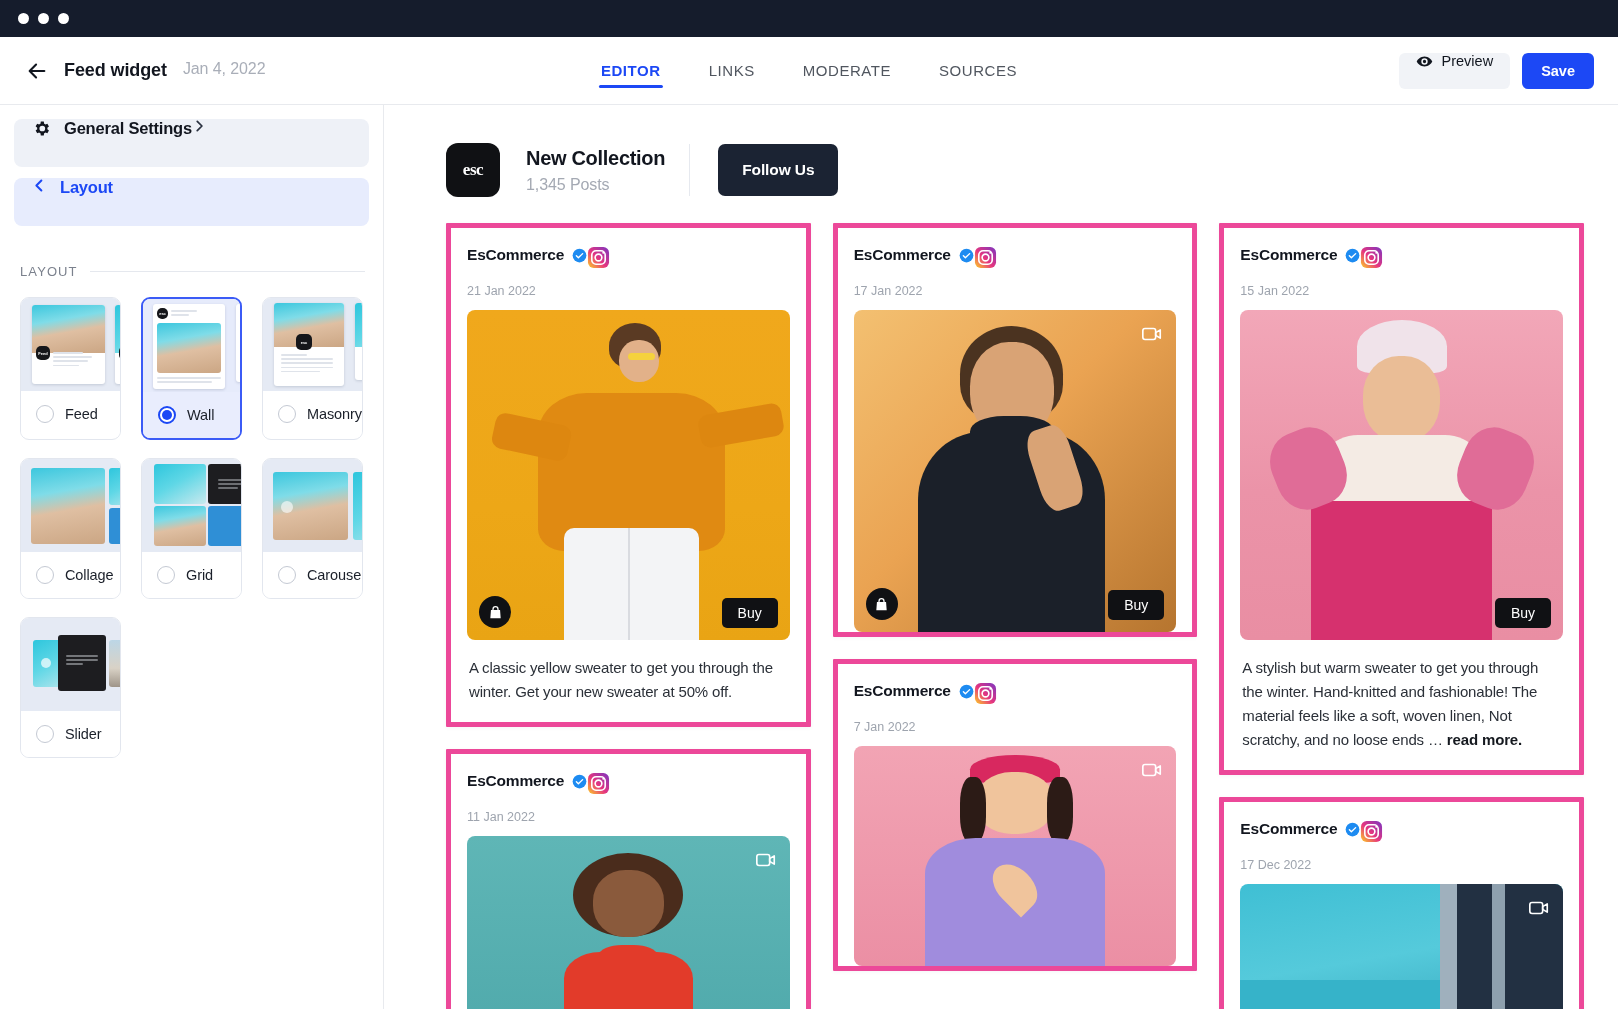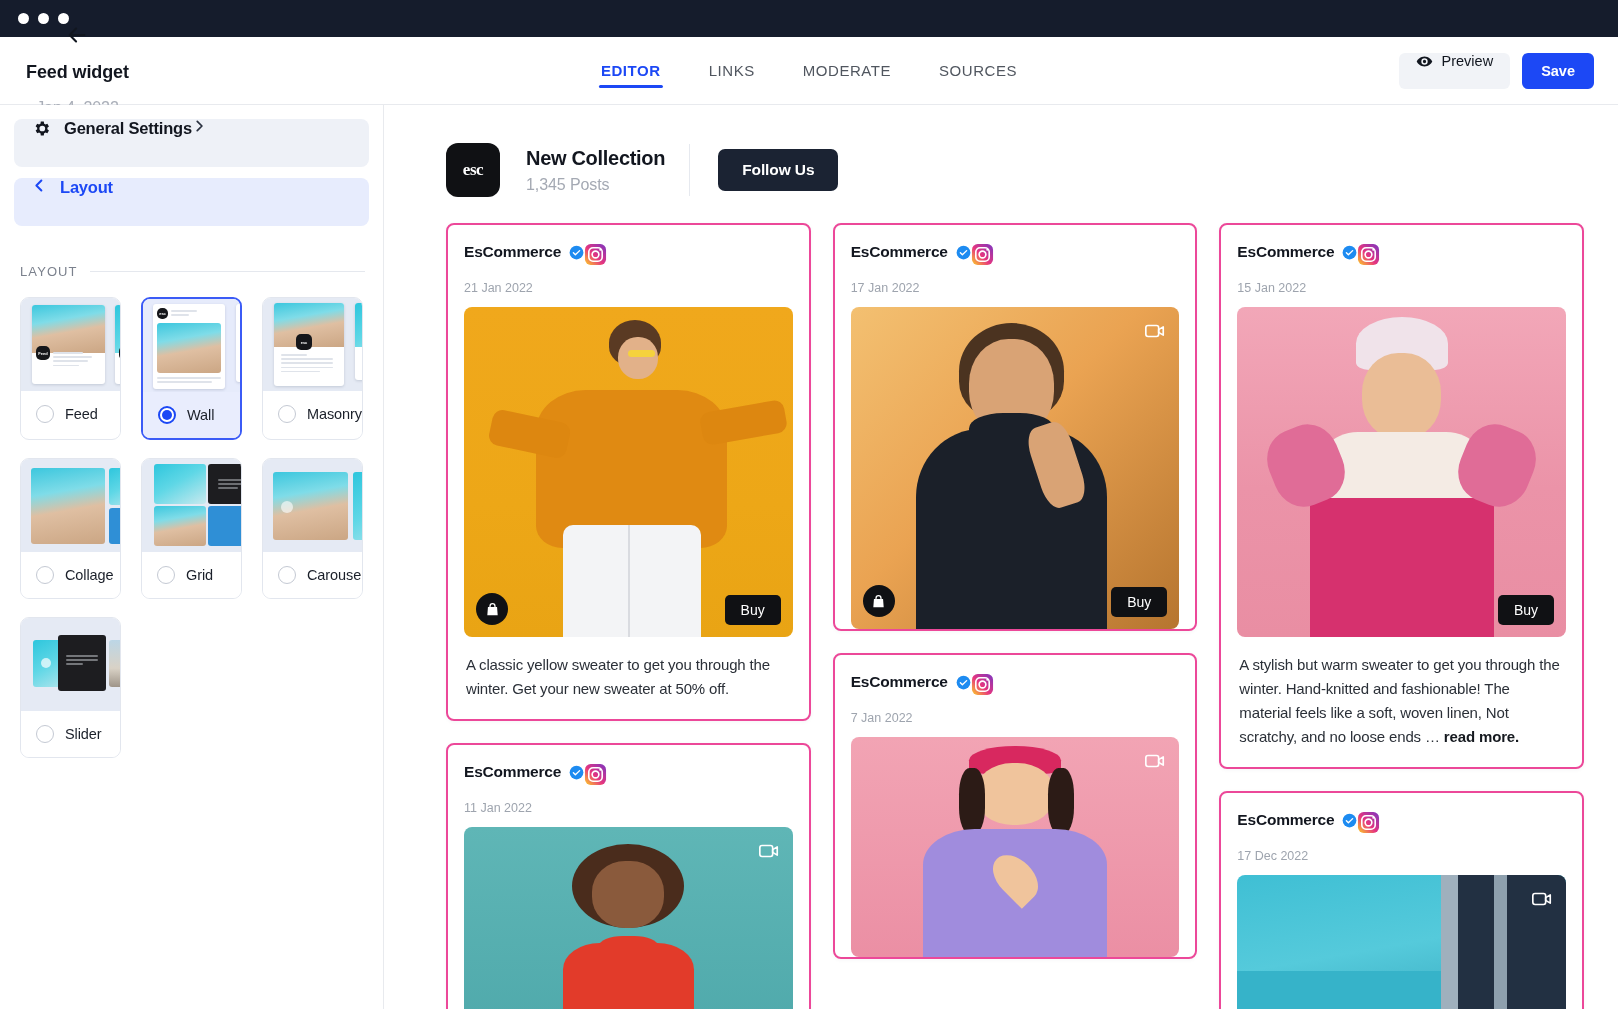--- a/index.html
+++ b/index.html
@@ -15,21 +15,21 @@
     height: 37px; background: #151c2c;
     display: flex; align-items: center; padding-left: 18px; gap: 9px;
   }
   .dot { width: 11px; height: 11px; border-radius: 50%; background: #ffffff; }
 
   
   .topbar {
     height: 68px; background: #ffffff; border-bottom: 1px solid #e8eaee;
     display: flex; align-items: center; position: relative;
   }
-  .tb-left { display: flex; align-items: center; gap: 16px; padding-left: 26px; flex-direction: column; }
+  .tb-left { display: flex; align-items: flex-start; gap: 16px; padding-left: 26px; }
   .back-arrow { width: 22px; height: 22px; display: block; color: #11161f; }
   .tb-title { font-size: 18px; font-weight: 700; color: #12161f; letter-spacing: -0.1px; }
   .tb-date { font-size: 16px; color: #a9aeb8; letter-spacing: -0.1px; }
 
   .tabs {
     position: absolute; left: 50%; transform: translateX(-50%);
     display: flex; align-items: center; gap: 44px; height: 100%;
   }
   .tab {
     font-size: 15px; letter-spacing: 0.55px; color: #50565f; cursor: pointer;
@@ -143,29 +143,29 @@
   .avatar-sq span {
     color: #fff; font-family: "Liberation Serif", serif; font-weight: 700;
     font-size: 17px; letter-spacing: -0.4px;
   }
   .feed-meta { margin-left: 26px; }
   .feed-title { font-size: 20px; font-weight: 700; color: #12161f; letter-spacing: -0.3px; }
   .feed-count { font-size: 16px; color: #a4a9b3; margin-top: 6px; letter-spacing: -0.1px; }
   .vdiv { width: 1px; height: 52px; background: #e6e9ef; margin: 0 28px 0 24px; }
   .btn-follow {
     background: #1b2333; color: #fff; border: none; border-radius: 7px;
-    height: 42px; padding: 12px 24px; font-size: 15.5px; font-weight: 600;
+    height: 52px; padding: 12px 24px; font-size: 15.5px; font-weight: 600;
     font-family: inherit; cursor: pointer; letter-spacing: -0.1px;
   }
 
   .wall { display: flex; gap: 22px; align-items: flex-start; }
   .col { flex: 1; display: flex; flex-direction: column; gap: 22px; min-width: 0; }
 
   .post {
-    background: #fff; border: 2px solid #ec4899; border-radius: 8px;
+    background: #fff; border: 5px solid #ec4899; border-radius: 1px;
     box-shadow: 0 1px 4px rgba(25,35,60,.045); overflow: hidden;
     padding: 18px 16px 0 16px;
   }
   .post.nopad-bottom { padding-bottom: 0; }
   .post-head { display: flex; align-items: flex-start; position: relative; margin-bottom: 12px; }
   .ph-left { display: flex; flex-direction: column; }
   .ph-name-row { display: flex; align-items: center; gap: 8px; }
   .ph-name { font-size: 15.5px; font-weight: 700; color: #12161f; letter-spacing: -0.2px; }
   .verif { width: 15px; height: 15px; display: block; flex: none; }
   .ph-date { font-size: 12.5px; color: #9ea4ae; margin-top: 20px; }

